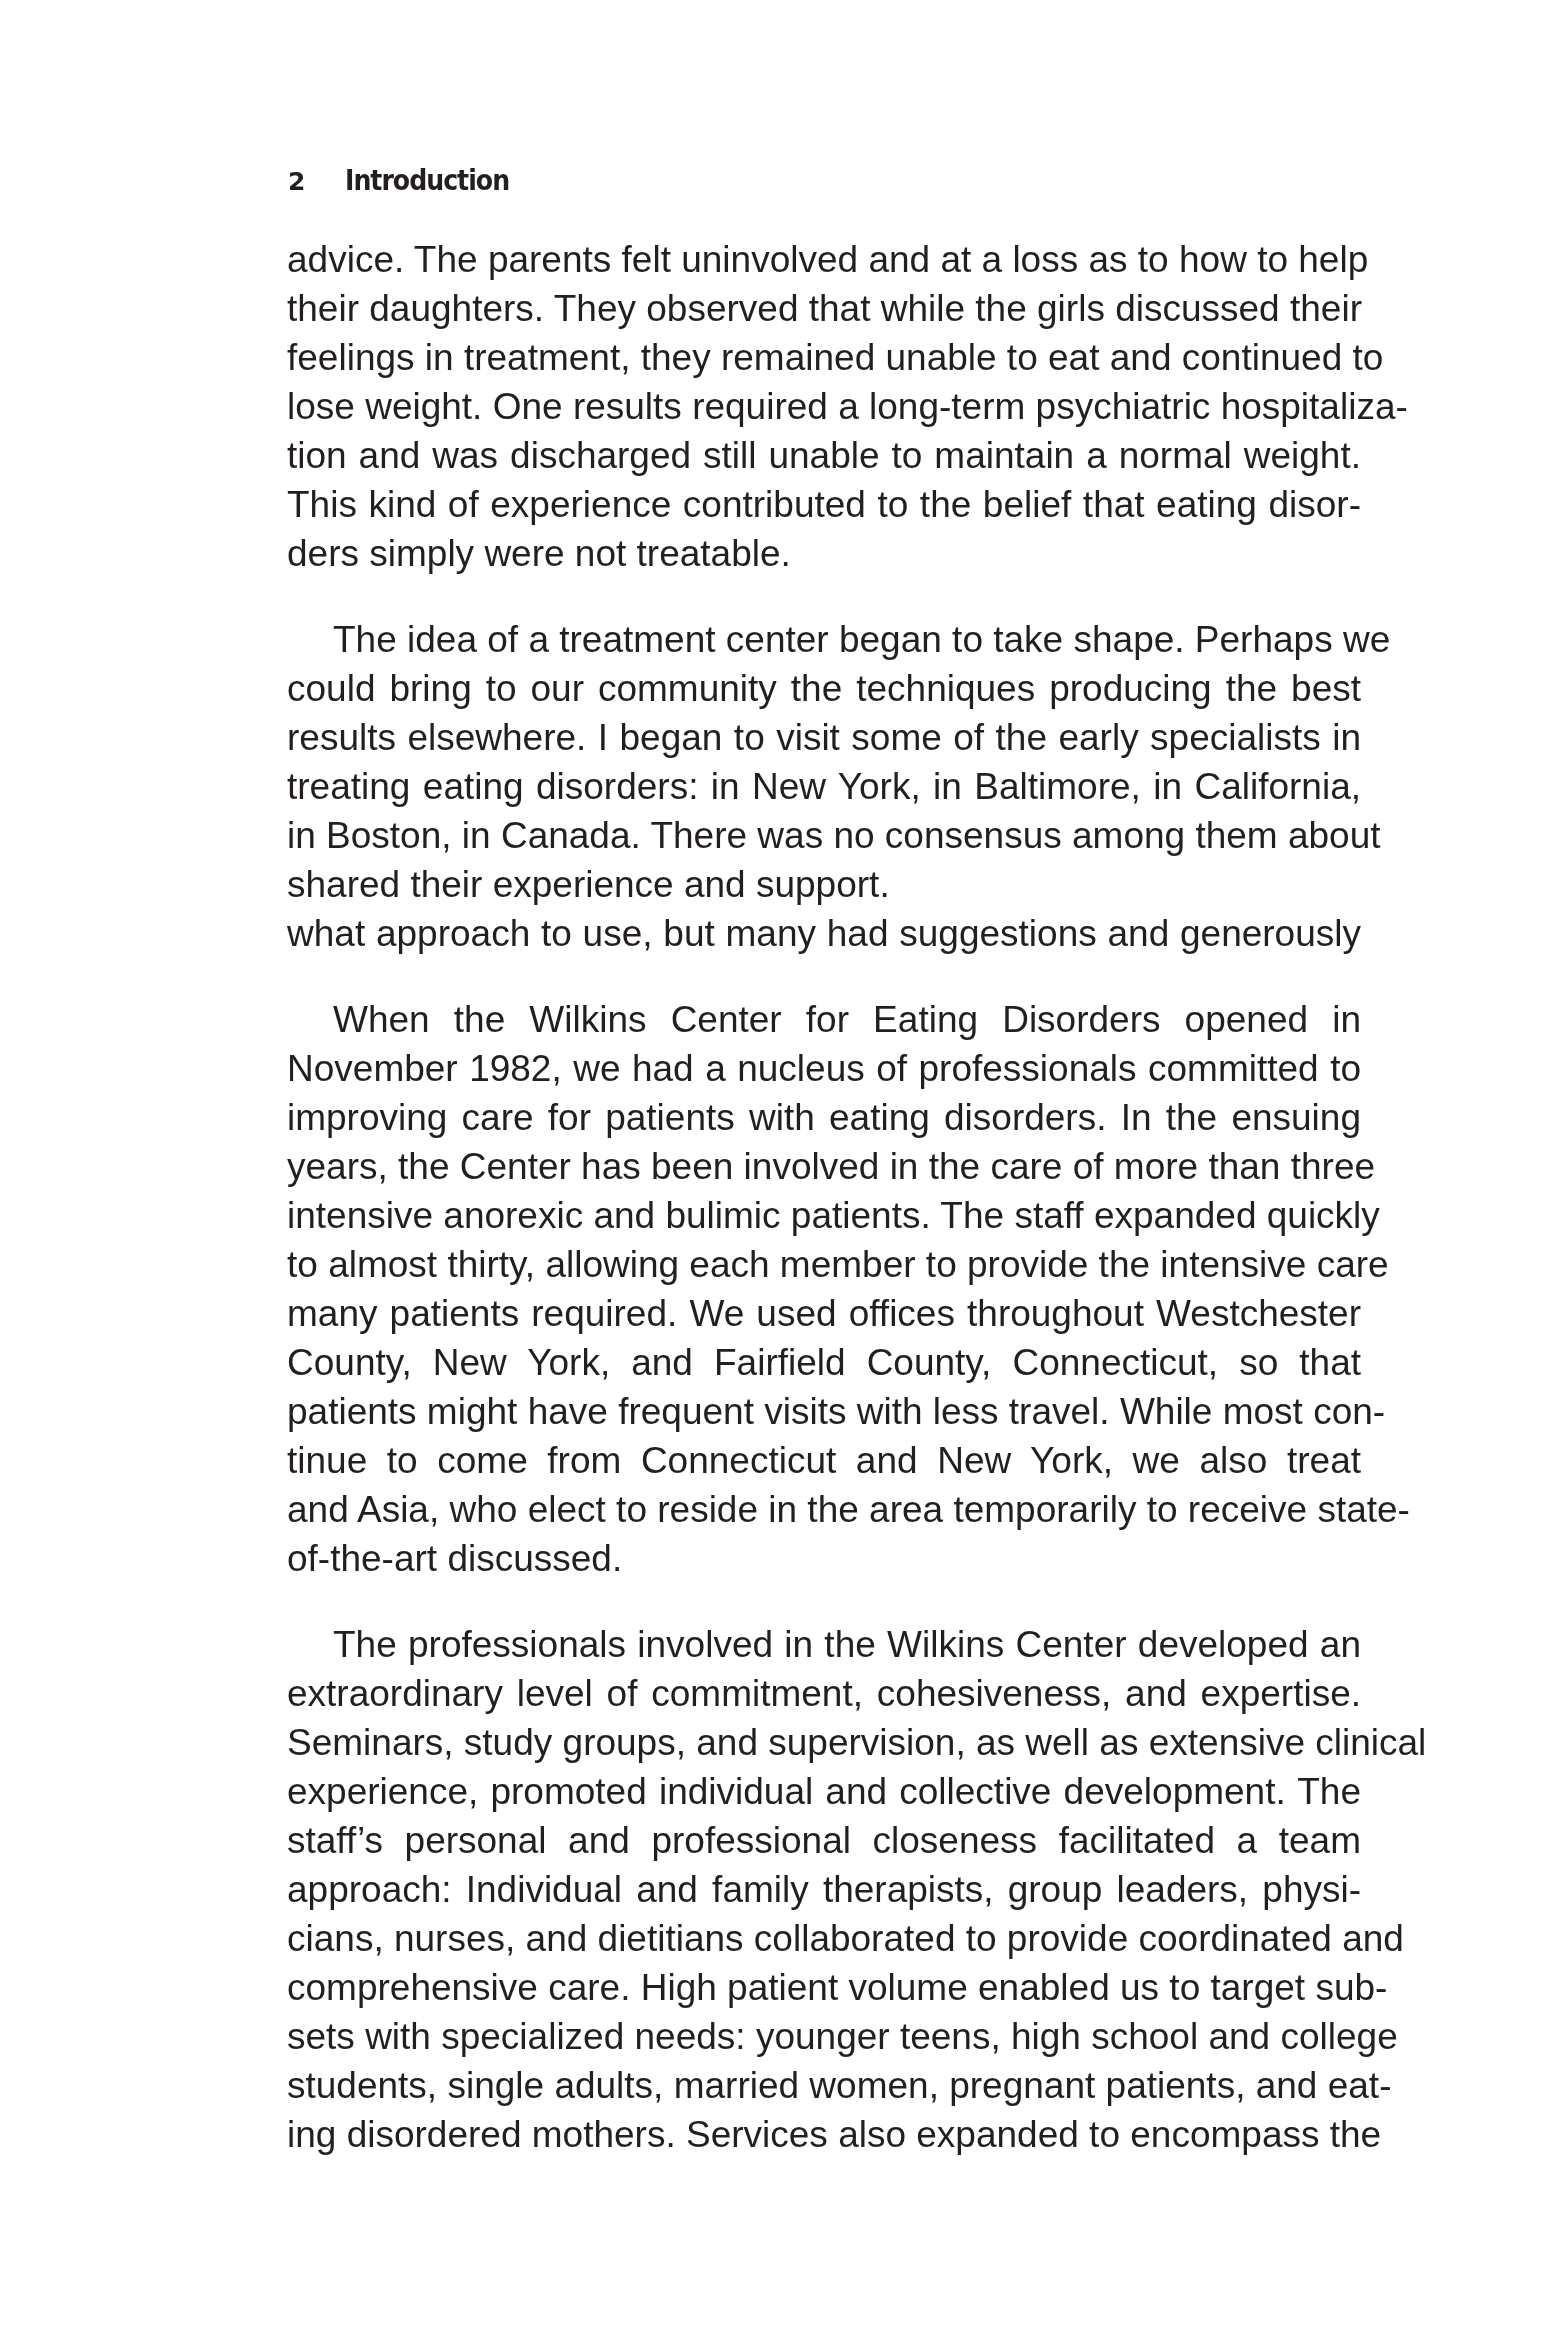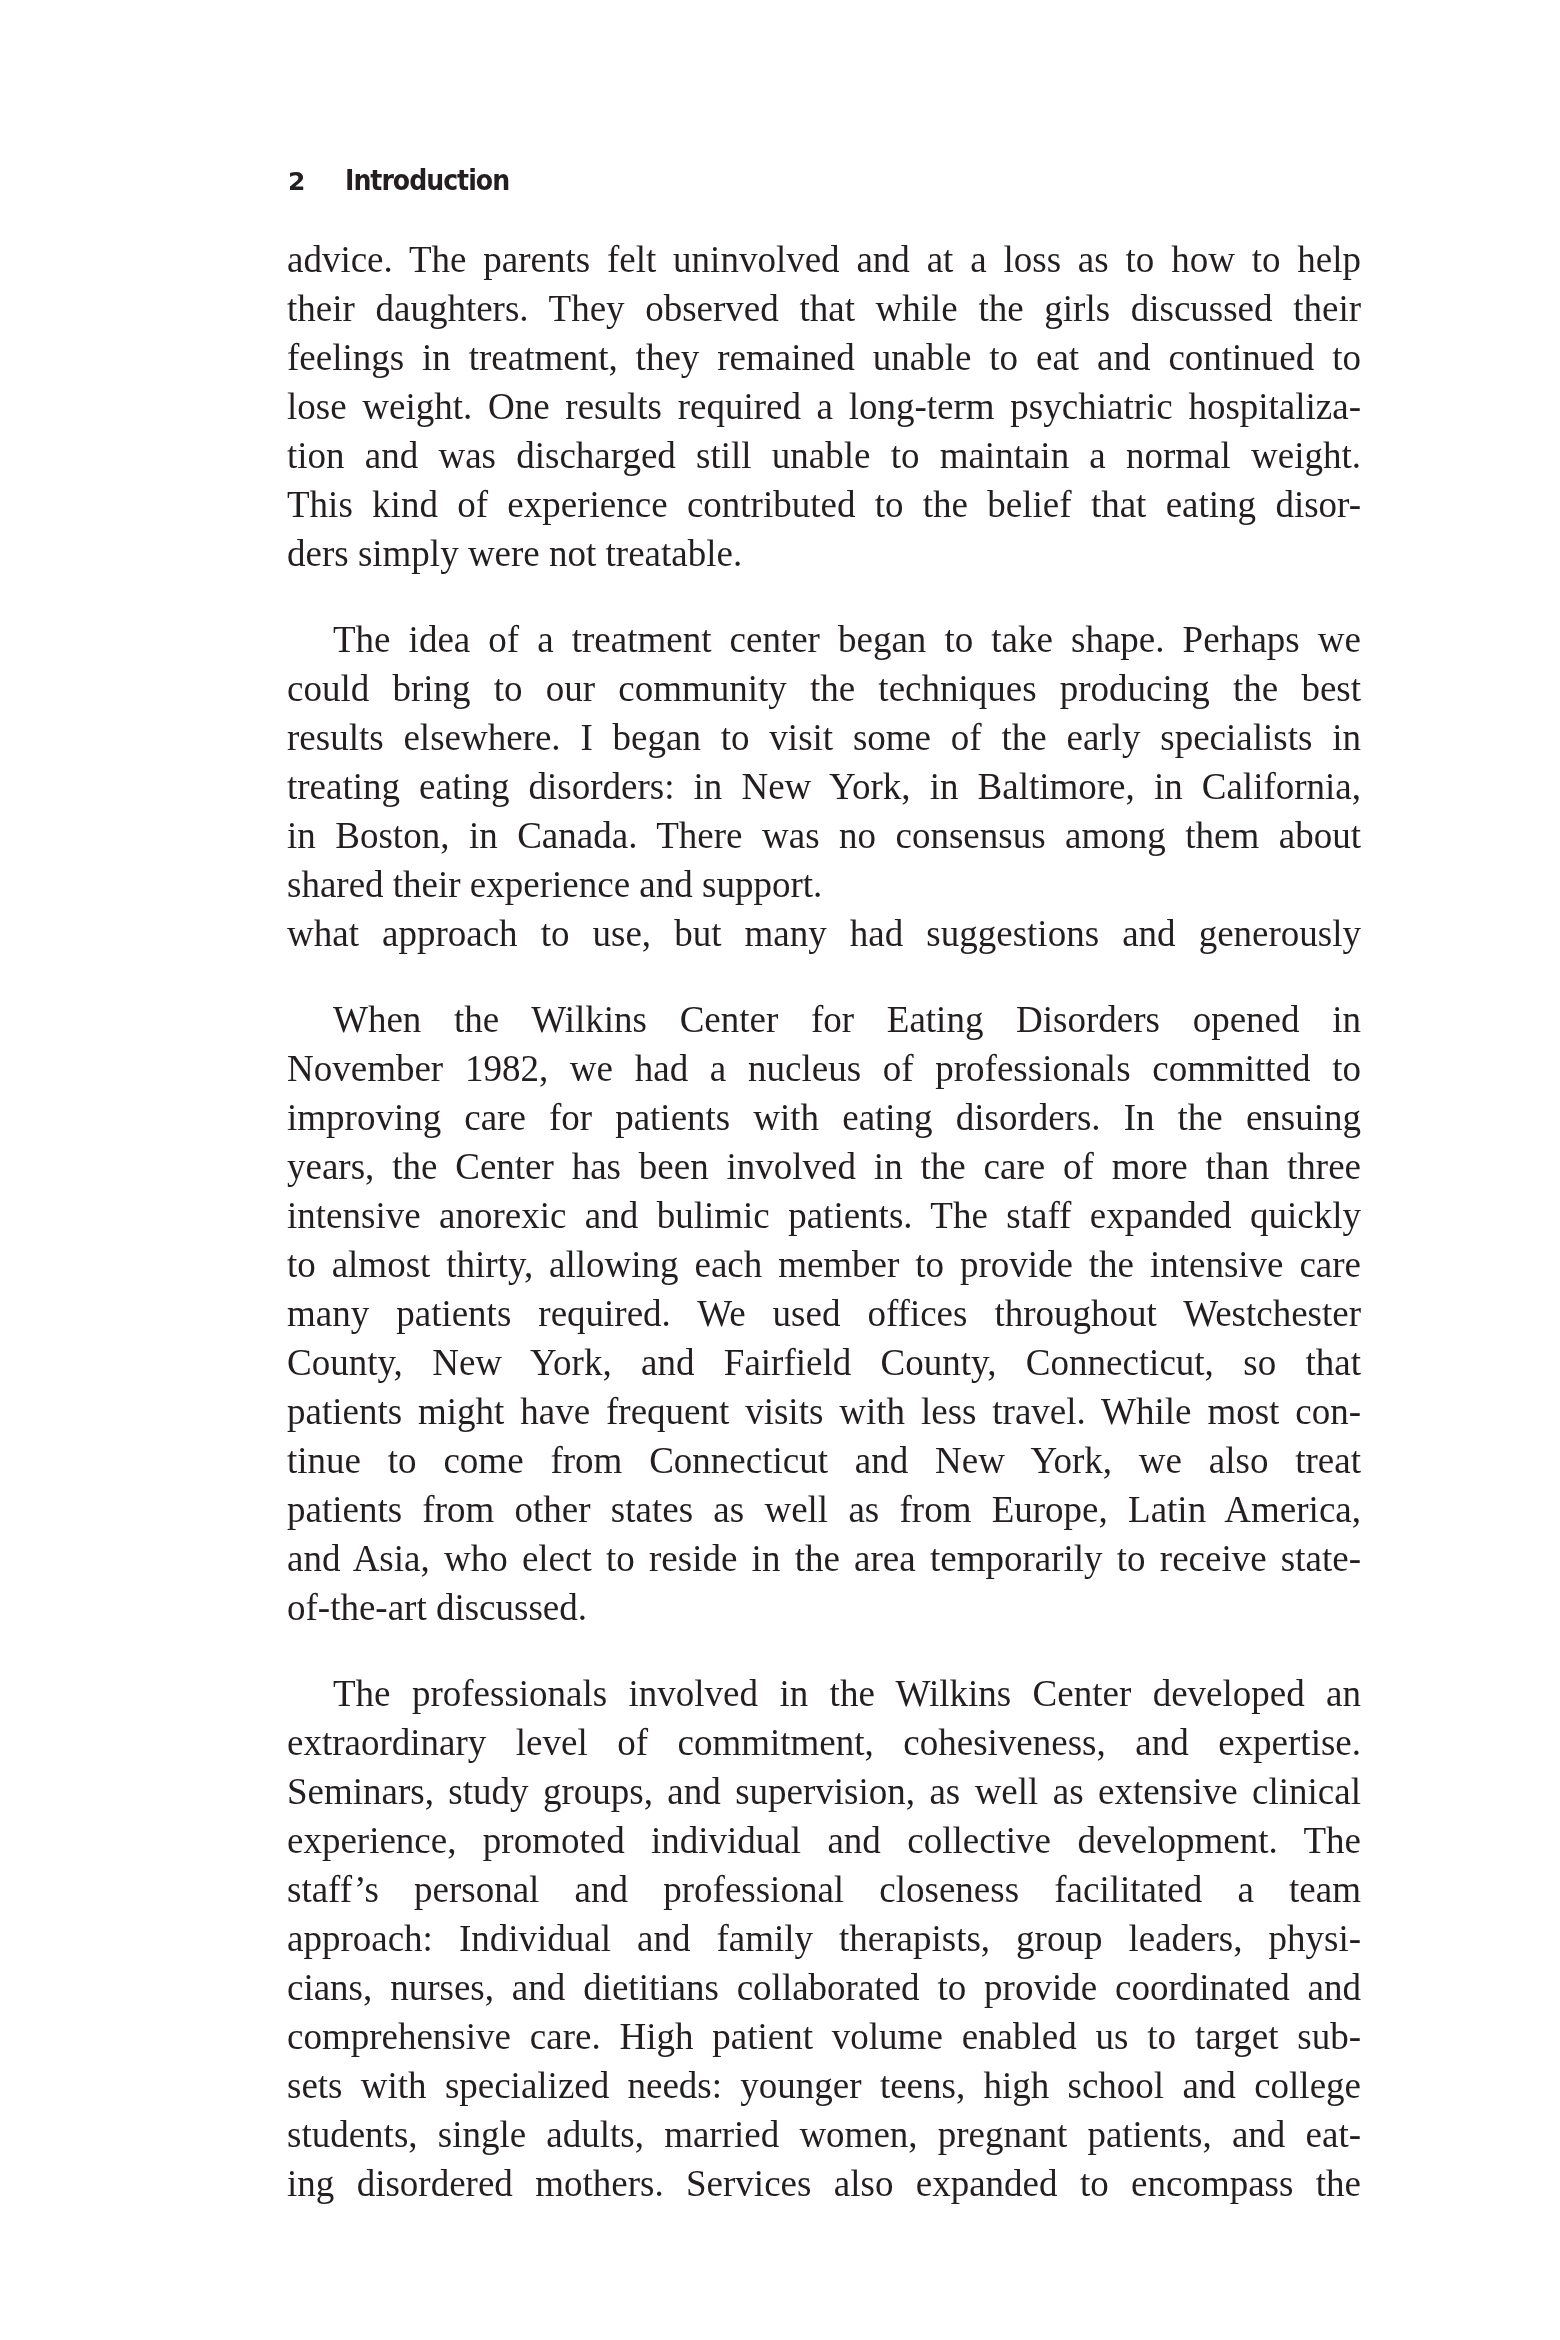--- a/index.html
+++ b/index.html
@@ -34,21 +34,21 @@
     font-size: 28px;
     letter-spacing: -1.1px;
     transform: scaleX(0.9);
     transform-origin: left center;
   }
   .body-text {
     position: absolute;
     left: 287px;
     top: 235px;
     width: 1074px;
-    font-family: Liberation Serif, serif;
+    font-family: Liberation Sans, sans-serif;
     font-size: 37px;
     line-height: 49px;
     color: #231f20;
   }
   .body-text p {
     margin: 0;
     text-align: justify;
     text-align-last: left;
     hyphens: manual;
   }
@@ -98,21 +98,20 @@
     <span class="line indent">When the Wilkins Center for Eating Disorders opened in</span>
     <span class="line">November 1982, we had a nucleus of professionals committed to</span>
     <span class="line">improving care for patients with eating disorders. In the ensuing</span>
     <span class="line">years, the Center has been involved in the care of more than three</span>
     <span class="line">intensive anorexic and bulimic patients. The staff expanded quickly</span>
     <span class="line">to almost thirty, allowing each member to provide the intensive care</span>
     <span class="line">many patients required. We used offices throughout Westchester</span>
     <span class="line">County, New York, and Fairfield County, Connecticut, so that</span>
     <span class="line">patients might have frequent visits with less travel. While most con-</span>
     <span class="line">tinue to come from Connecticut and New York, we also treat</span>
-    <span class="line">patients from other states as well as from Europe, Latin America,</span>
     <span class="line">and Asia, who elect to reside in the area temporarily to receive state-</span>
     <span class="line last">of-the-art discussed.</span>
   </p>
   <p>
     <span class="line indent">The professionals involved in the Wilkins Center developed an</span>
     <span class="line">extraordinary level of commitment, cohesiveness, and expertise.</span>
     <span class="line">Seminars, study groups, and supervision, as well as extensive clinical</span>
     <span class="line">experience, promoted individual and collective development. The</span>
     <span class="line">staff’s personal and professional closeness facilitated a team</span>
     <span class="line">approach: Individual and family therapists, group leaders, physi-</span>

